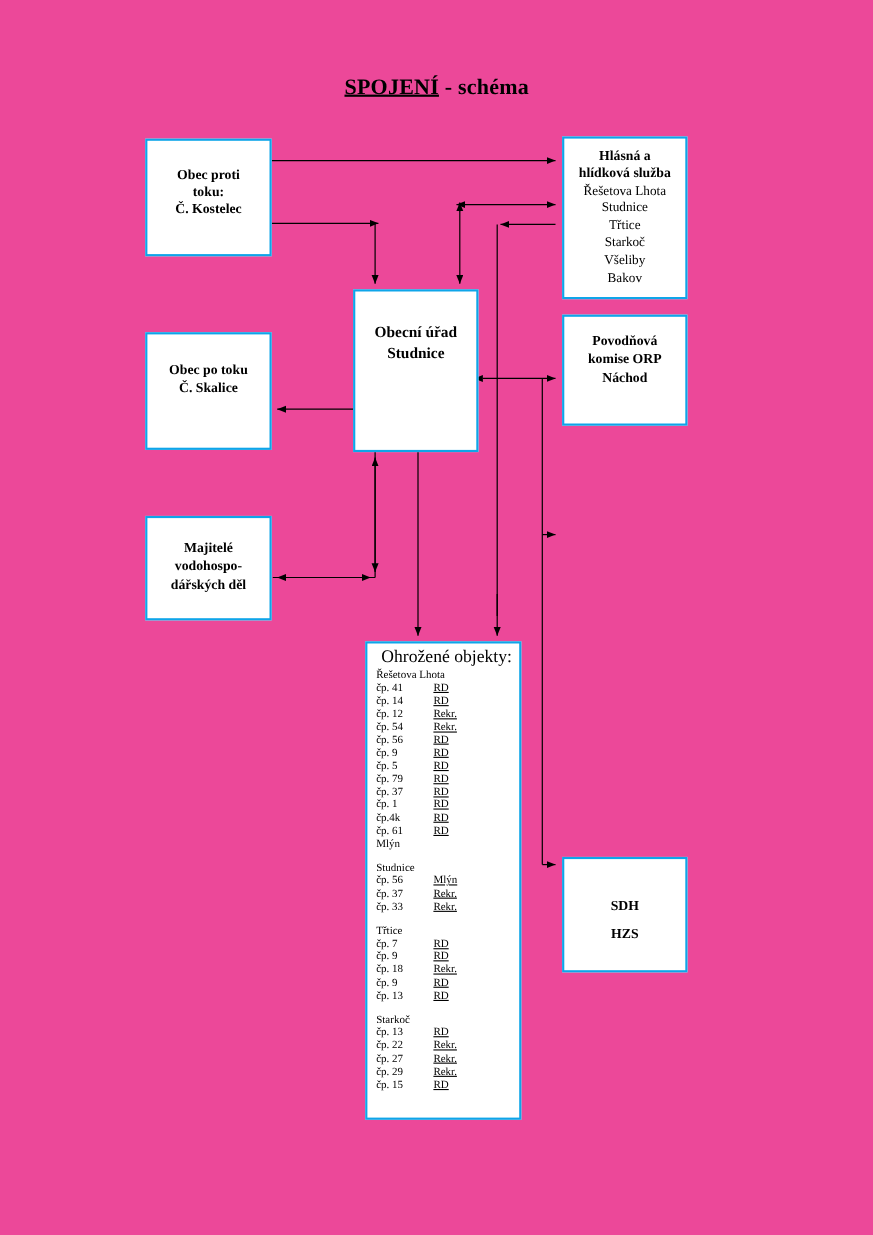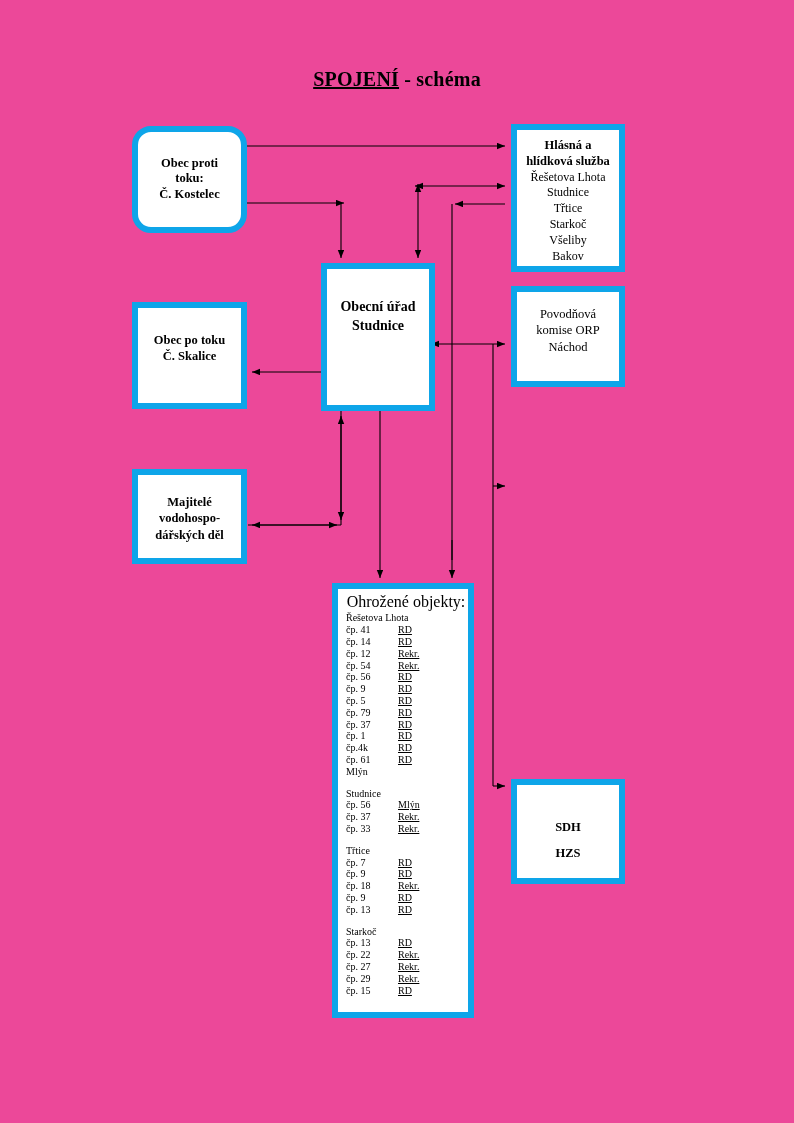--- a/index.html
+++ b/index.html
@@ -30,51 +30,51 @@
     text-align: center;
     font-size: 20px;
     font-weight: bold;
     color: #000;
     letter-spacing: 0.2px;
   }
   .title .ul { text-decoration: underline; }
   .box {
     position: absolute;
     box-sizing: border-box;
-    border: 6px solid #0ea5e9;
+    border: 2px solid #0ea5e9;
     background: #ffffff;
     color: #000000;
     text-align: center;
   }
   .box-inner {
     padding: 0;
     line-height: 1.22;
   }
 
   
-  #box-obec-proti { left: 132px; top: 126px; width: 115px; height: 107px; border-radius: 19px; }
+  #box-obec-proti { left: 132px; top: 126px; width: 115px; height: 107px; }
   #box-obec-proti .box-inner { padding-top: 24px; font-size: 12.5px; font-weight: bold; }
 
   
   #box-hlasna { left: 511px; top: 124px; width: 114px; height: 148px; }
   #box-hlasna .box-inner { padding-top: 7px; }
   #box-hlasna .hdr { font-weight: bold; font-size: 12.5px; line-height: 1.3; }
   #box-hlasna .lst { font-size: 12px; line-height: 1.32; }
 
   
   #box-ou { left: 321px; top: 263px; width: 114px; height: 148px; }
   #box-ou .box-inner { padding-top: 29px; font-size: 14px; font-weight: bold; line-height: 1.35; }
 
   
   #box-obec-po { left: 132px; top: 302px; width: 115px; height: 107px; }
   #box-obec-po .box-inner { padding-top: 25px; font-size: 12.5px; font-weight: bold; line-height: 1.25; }
 
   
   #box-povodnova { left: 511px; top: 286px; width: 114px; height: 101px; }
-  #box-povodnova .box-inner { padding-top: 14px; font-size: 12.5px; font-weight: normal; line-height: 1.3; }
+  #box-povodnova .box-inner { padding-top: 14px; font-size: 12.5px; font-weight: bold; line-height: 1.3; }
 
   
   #box-povodi { left: 511px; top: 430px; width: 122px; height: 112px; }
   #box-povodi .box-inner { padding-top: 16px; font-size: 12.5px; font-weight: bold; line-height: 1.3; }
 
   
   #box-majitele { left: 132px; top: 469px; width: 115px; height: 95px; }
   #box-majitele .box-inner { padding-top: 19px; font-size: 12.5px; font-weight: bold; line-height: 1.3; }
 
   

